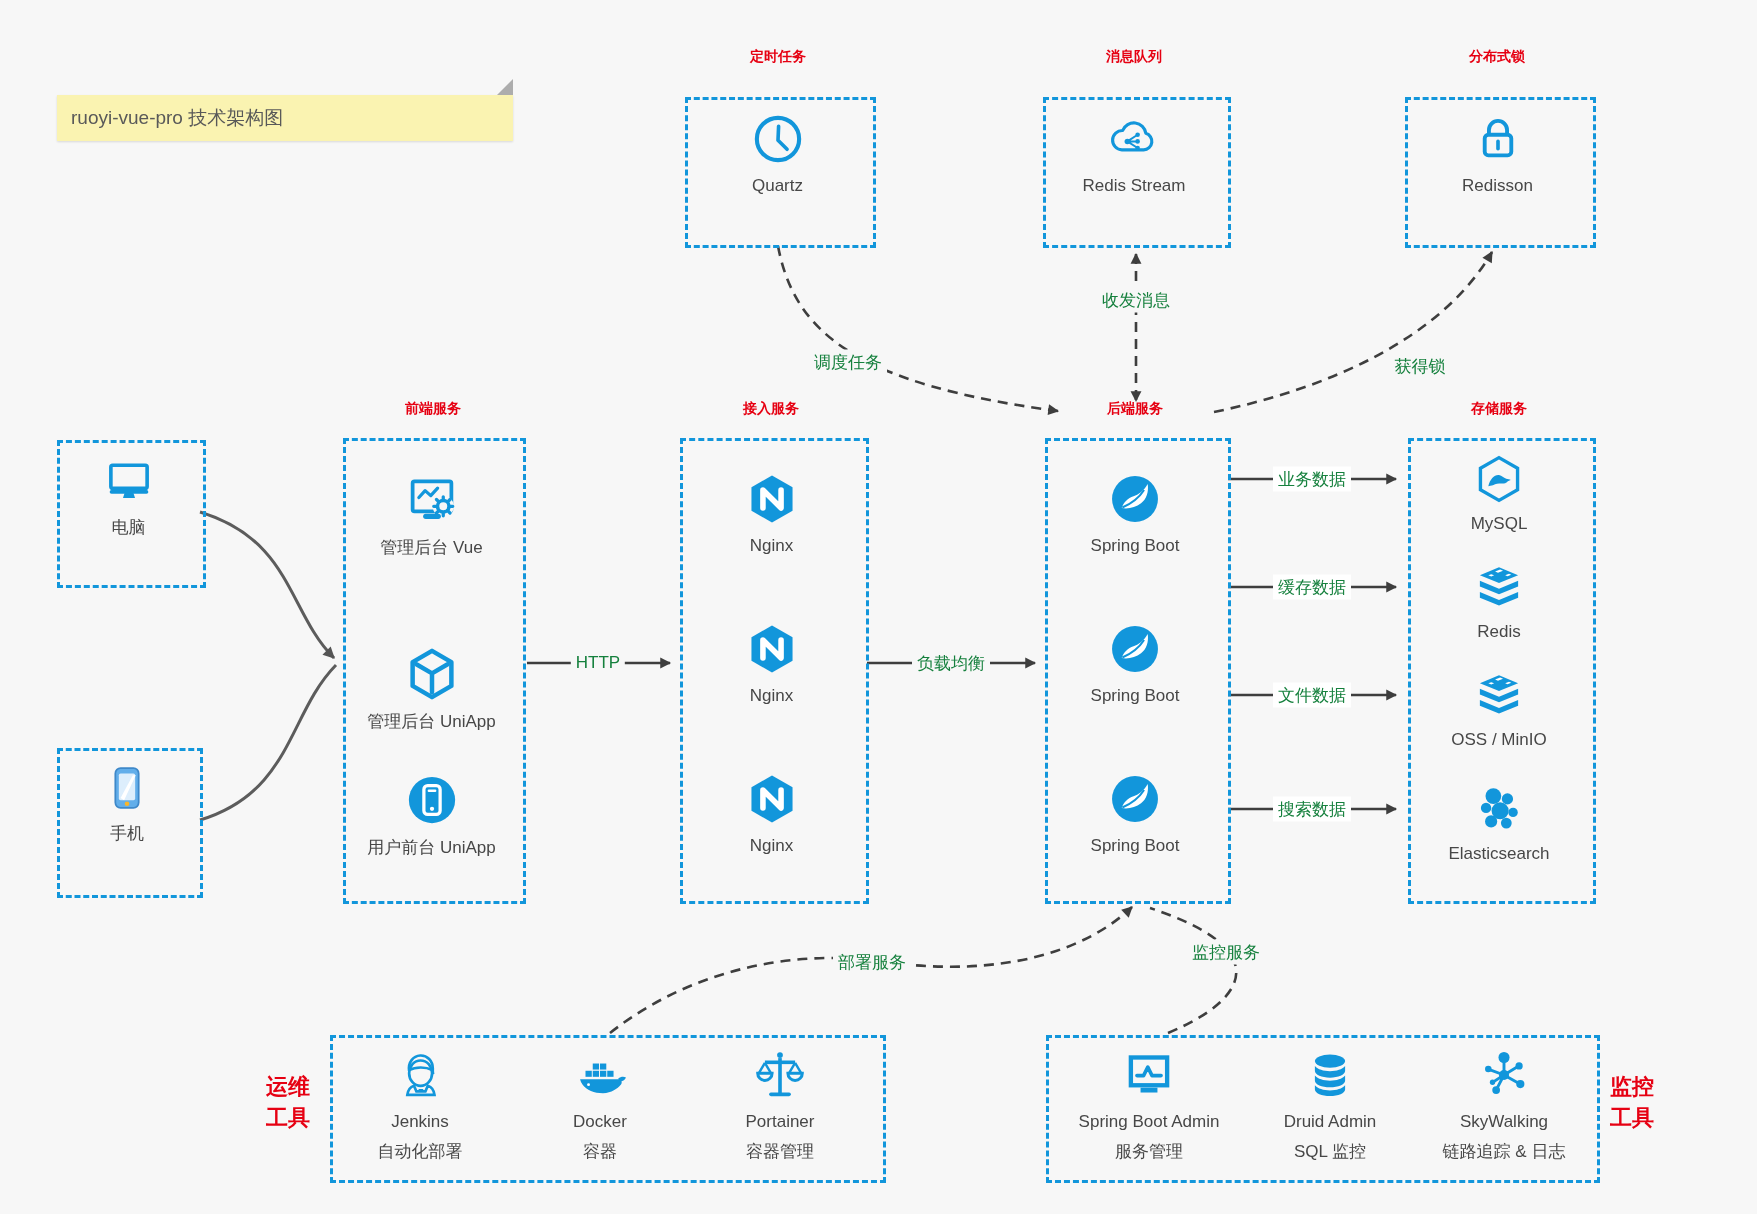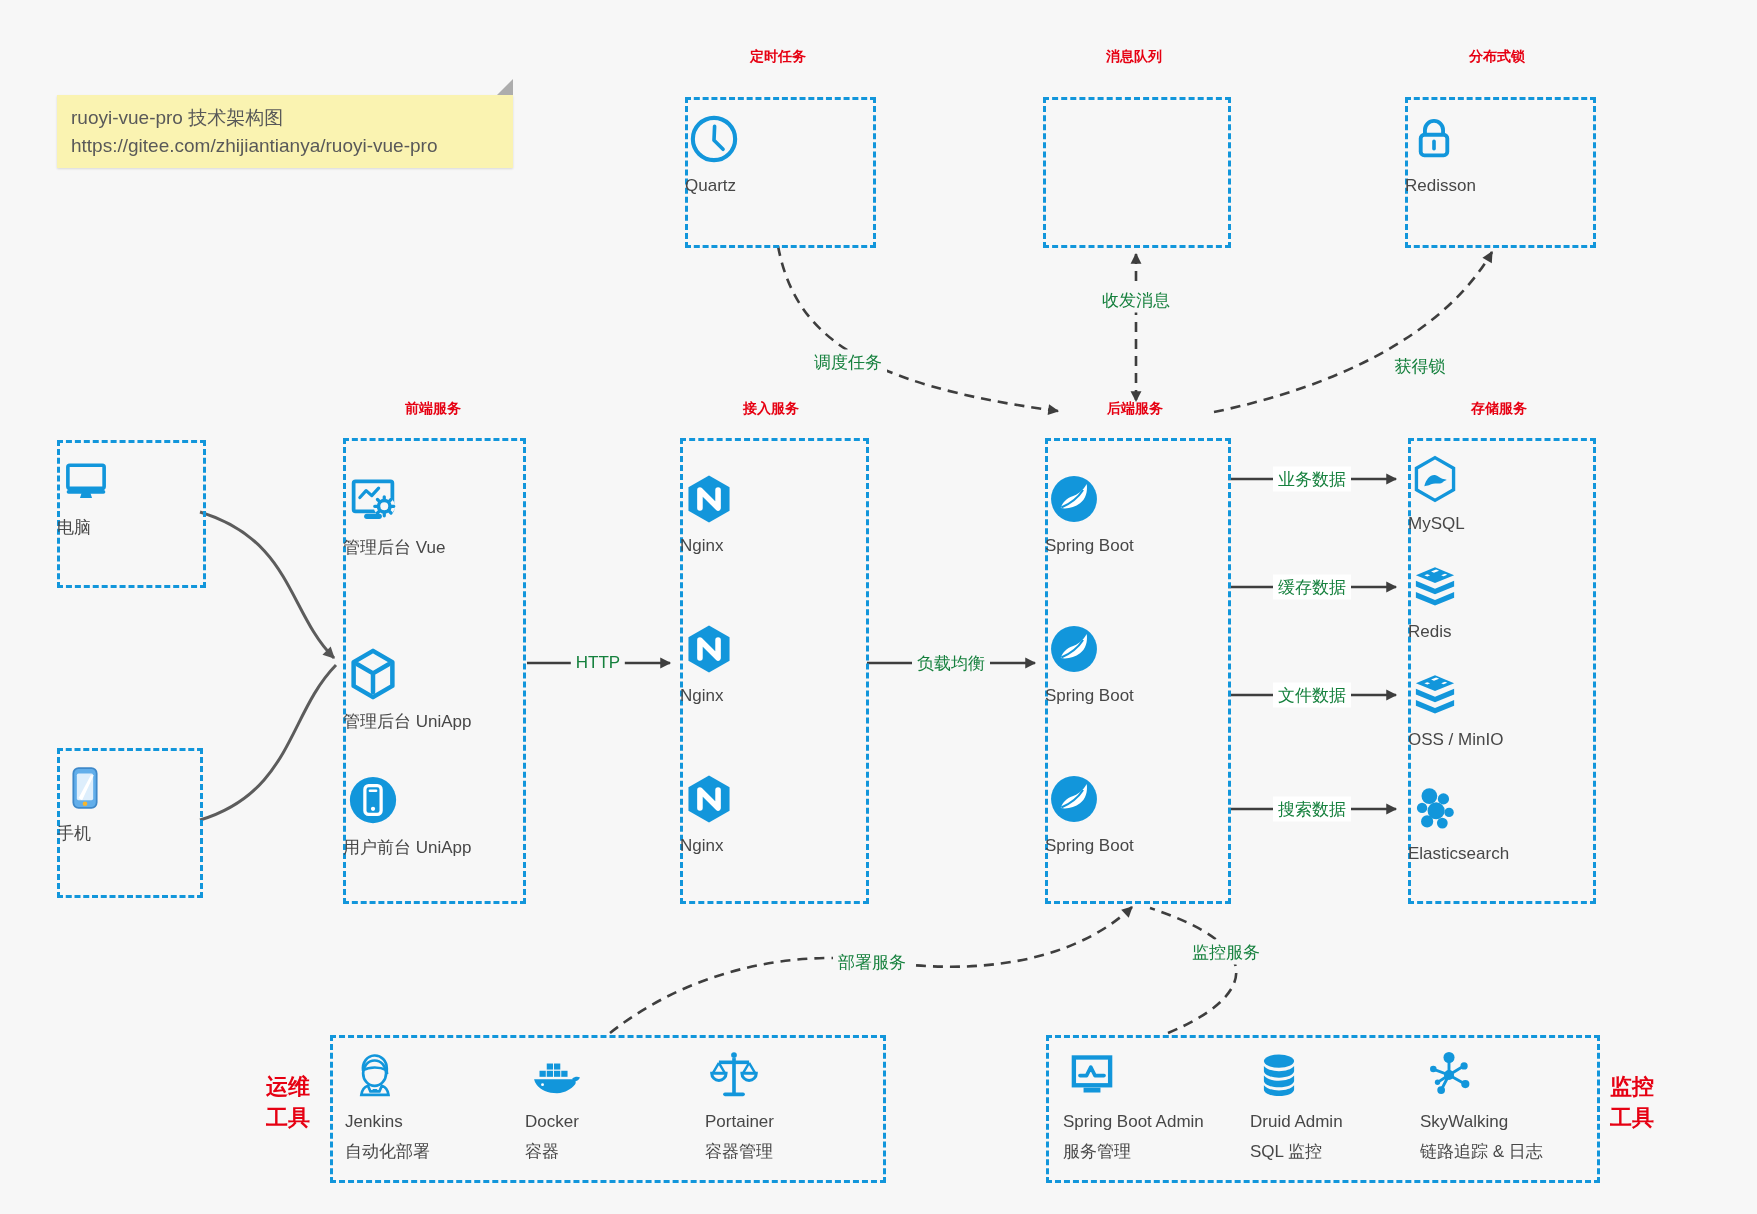--- a/index.html
+++ b/index.html
@@ -4,21 +4,21 @@
 <style>
   html,body{margin:0;padding:0;background:#f7f7f7;}
   .canvas{position:relative;width:1757px;height:1214px;background:#f7f7f7;
           font-family:"Liberation Sans","DejaVu Sans",sans-serif;overflow:hidden;}
   .overlay{position:absolute;left:0;top:0;z-index:1;}
   .dbox{position:absolute;border:3px dashed #1296db;z-index:2;}
   .col-title{position:absolute;transform:translateX(-50%);color:#e60012;font-size:14px;
              font-weight:bold;white-space:nowrap;z-index:4;}
   .side-title{position:absolute;color:#e60012;font-size:22px;font-weight:bold;line-height:1.4;
               text-align:center;z-index:4;}
-  .item{position:absolute;display:flex;flex-direction:column;align-items:flex-start;gap:7px;z-index:3;}
+  .item{position:absolute;display:flex;flex-direction:column;align-items:center;gap:7px;z-index:3;}
   .item .lbl{font-size:17px;color:#474747;white-space:nowrap;text-align:center;line-height:1.35;}
   .ic{display:block;}
   .ic svg{display:block;}
   .edge-label{position:absolute;transform:translate(-50%,-50%);font-size:17px;color:#15803d;
               background:#f7f7f7;padding:1px 5px;white-space:nowrap;z-index:5;}
   .edge-label.white{background:#ffffff;}
   .note{position:absolute;left:57px;top:95px;width:428px;padding:9px 14px;background:#faf3b1;
         color:#595959;font-size:19px;line-height:1.45;z-index:4;box-shadow:0 1px 2px rgba(0,0,0,.12);}
   .note::after{content:'';position:absolute;top:-16px;right:0;width:0;height:0;
                border-right:16px solid #adadad;border-top:16px solid transparent;}
@@ -49,37 +49,49 @@
       <path d="M 778 246 C 794 330 852 384 1058 411" stroke="#3e3e3e" stroke-width="2.6" stroke-dasharray="10 7" marker-end="url(#arw)"></path>
       <path d="M 1136 254 V 401" stroke="#3e3e3e" stroke-width="2.6" stroke-dasharray="10 7" marker-start="url(#arw)" marker-end="url(#arw)"></path>
       <path d="M 1214 412 C 1330 388 1442 338 1492 252" stroke="#3e3e3e" stroke-width="2.6" stroke-dasharray="10 7" marker-end="url(#arw)"></path>
       <path d="M 610 1033 C 700 962 810 950 885 962 C 1000 978 1085 952 1132 907" stroke="#3e3e3e" stroke-width="2.6" stroke-dasharray="10 7" marker-end="url(#arw)"></path>
       <path d="M 1168 1033 C 1252 998 1272 948 1150 908" stroke="#3e3e3e" stroke-width="2.6" stroke-dasharray="10 7"></path>
     </g>
   </svg>
 
   <div class="note">
     <div>ruoyi-vue-pro 技术架构图</div>
-    <div>https://gitee.com/zhijiantianya/ruoyi-vue-pro</div>
   </div>
 
   <div class="col-title" style="left:778px;top:48px">定时任务</div>
   <div class="dbox" style="left:685px;top:97px;width:185px;height:145px"></div>
   <div class="item" style="left:685px;top:110px;width:185px">
     <span class="ic">
       <svg width="58" height="58" viewBox="0 0 48 48" fill="none">
         <circle cx="24" cy="24" r="17.5" stroke="#1296db" stroke-width="3.4"></circle>
         <path d="M24.5 13.5 24 25 31.5 32.5" stroke="#1296db" stroke-width="3" stroke-linecap="round" stroke-linejoin="round"></path>
       </svg>
     </span>
     <span class="lbl">Quartz</span>
   </div>
 
   <div class="col-title" style="left:1134px;top:48px">消息队列</div>
   <div class="dbox" style="left:1043px;top:97px;width:182px;height:145px"></div>
+  <div class="item" style="left:1043px;top:110px;width:182px">
+    <span class="ic">
+      <svg width="58" height="58" viewBox="0 0 48 48" fill="none">
+        <path d="M14 33h18a7 7 0 0 0 1.8-13.7A10 10 0 0 0 14.6 17 7.6 7.6 0 0 0 14 33z" stroke="#1296db" stroke-width="2.6" stroke-linejoin="round"></path>
+        <path d="M18.5 26 27 20.5M18.5 26H27M18.5 26 27 31.5" stroke="#1296db" stroke-width="1.6"></path>
+        <circle cx="18.5" cy="26" r="2.3" fill="#1296db"></circle>
+        <circle cx="27" cy="20.5" r="1.9" fill="#1296db"></circle>
+        <circle cx="27" cy="26" r="1.9" fill="#1296db"></circle>
+        <circle cx="27" cy="31.5" r="1.9" fill="#1296db"></circle>
+      </svg>
+    </span>
+    <span class="lbl">Redis Stream</span>
+  </div>
 
   <div class="col-title" style="left:1497px;top:48px">分布式锁</div>
   <div class="dbox" style="left:1405px;top:97px;width:185px;height:145px"></div>
   <div class="item" style="left:1405px;top:110px;width:185px">
     <span class="ic">
       <svg width="58" height="58" viewBox="0 0 48 48" fill="none">
         <path d="M16.5 20.5v-4a7.5 7.5 0 0 1 15 0v4" stroke="#1296db" stroke-width="3.2"></path>
         <rect x="13" y="20.5" width="22" height="17" rx="3" stroke="#1296db" stroke-width="3.2"></rect>
         <path d="M24 26v6" stroke="#1296db" stroke-width="3" stroke-linecap="round"></path>
       </svg>

